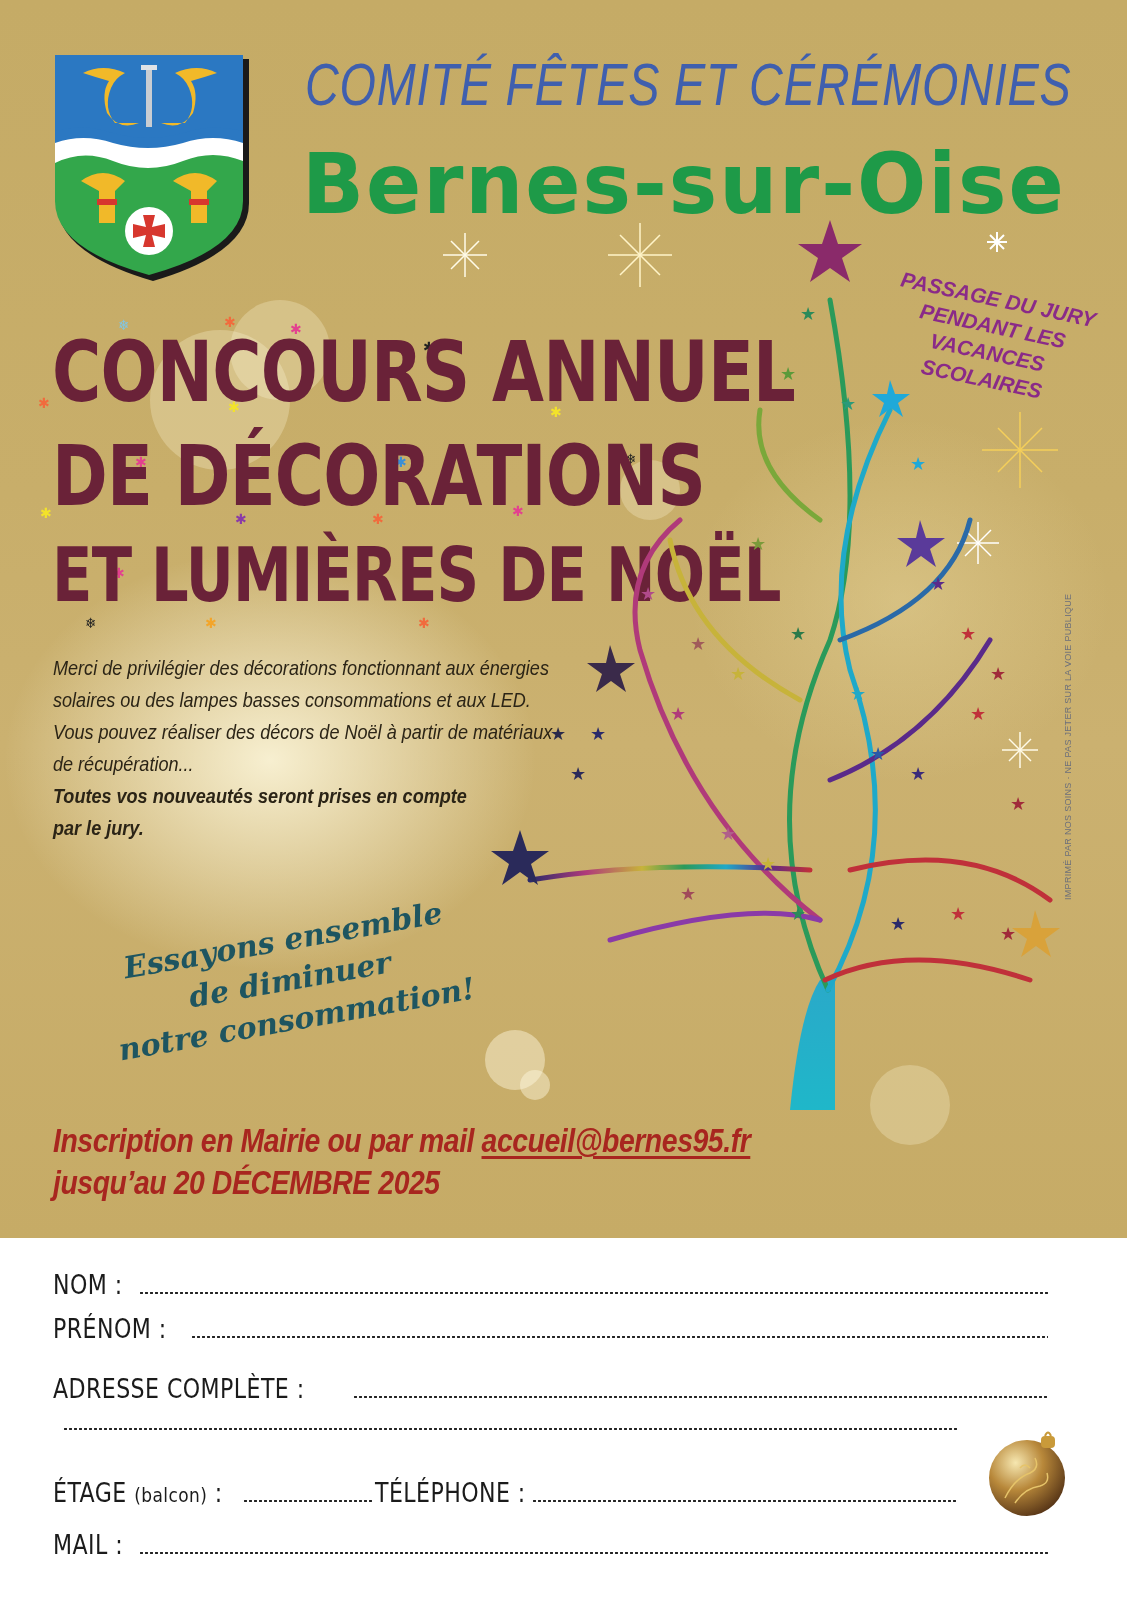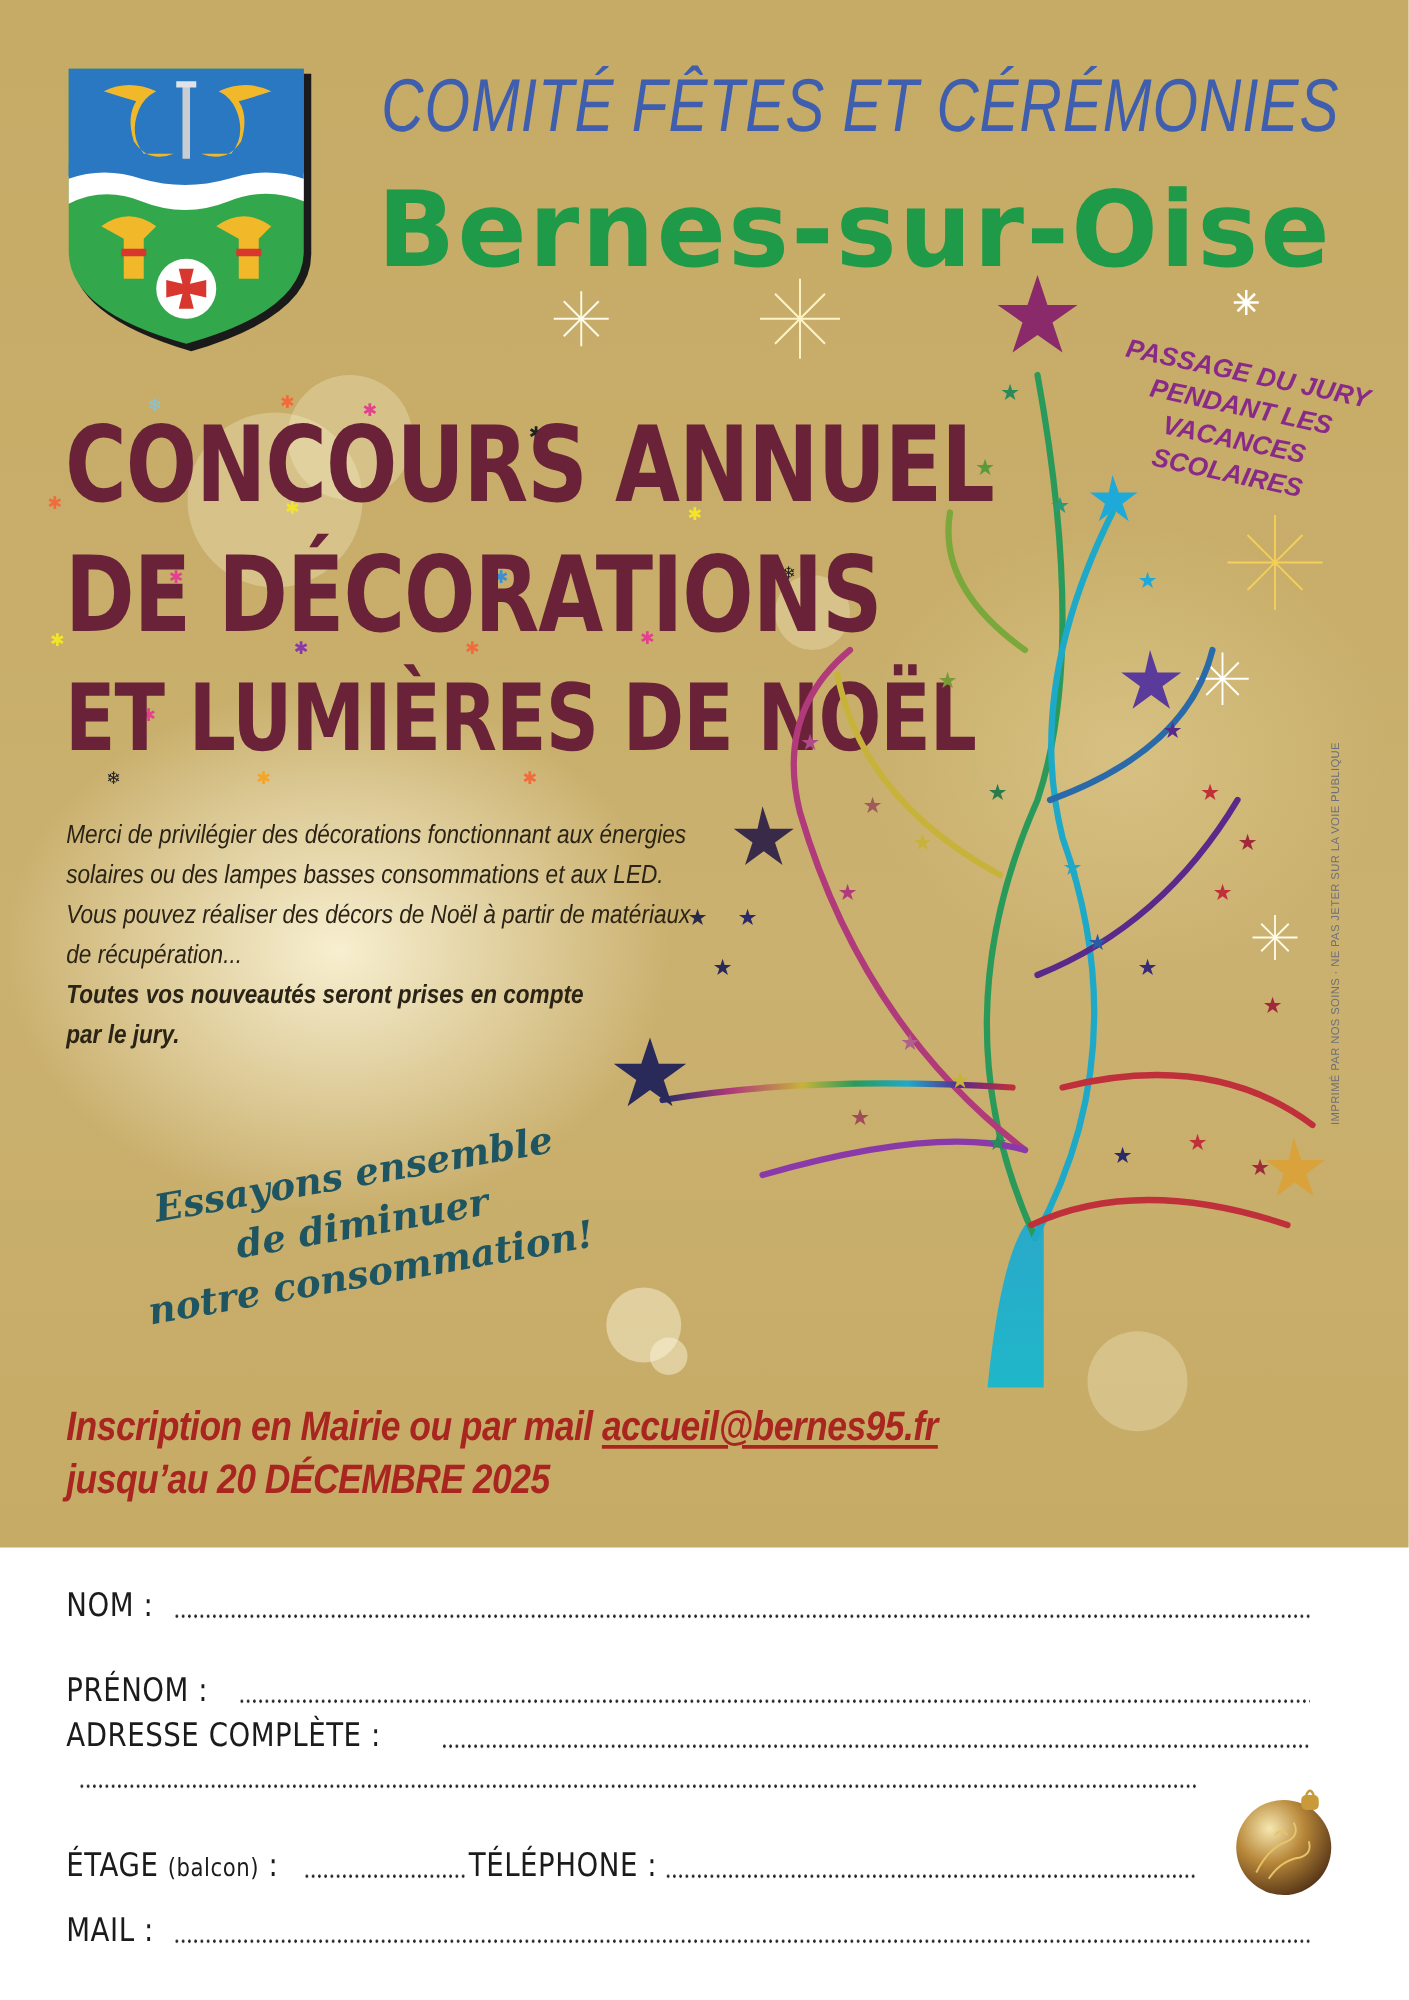--- a/index.html
+++ b/index.html
@@ -312,21 +312,21 @@
   </div>
 
   <div class="vertical-note">IMPRIMÉ PAR NOS SOINS  ·  NE PAS JETER SUR LA VOIE PUBLIQUE</div>
 </div>
 
 <div class="form">
   <div class="row" style="top:8px;width:995px;">
     <span class="label">NOM :</span>
     <span class="dots"></span>
   </div>
-  <div class="row" style="top:76px;width:995px;text-align:center;">
+  <div class="row" style="top:52px;width:995px;text-align:center;">
     <span class="label">PRÉNOM :</span>
     <span class="dots"></span>
   </div>
   <div class="row" style="top:112px;width:995px;align-items:flex-end;">
     <span class="label">ADRESSE COMPLÈTE :</span>
     <span class="dots"></span>
   </div>
   <div class="row" style="top:164px;left:10px;width:895px;">
     <span class="dots" style="margin-left:0;"></span>
   </div>

